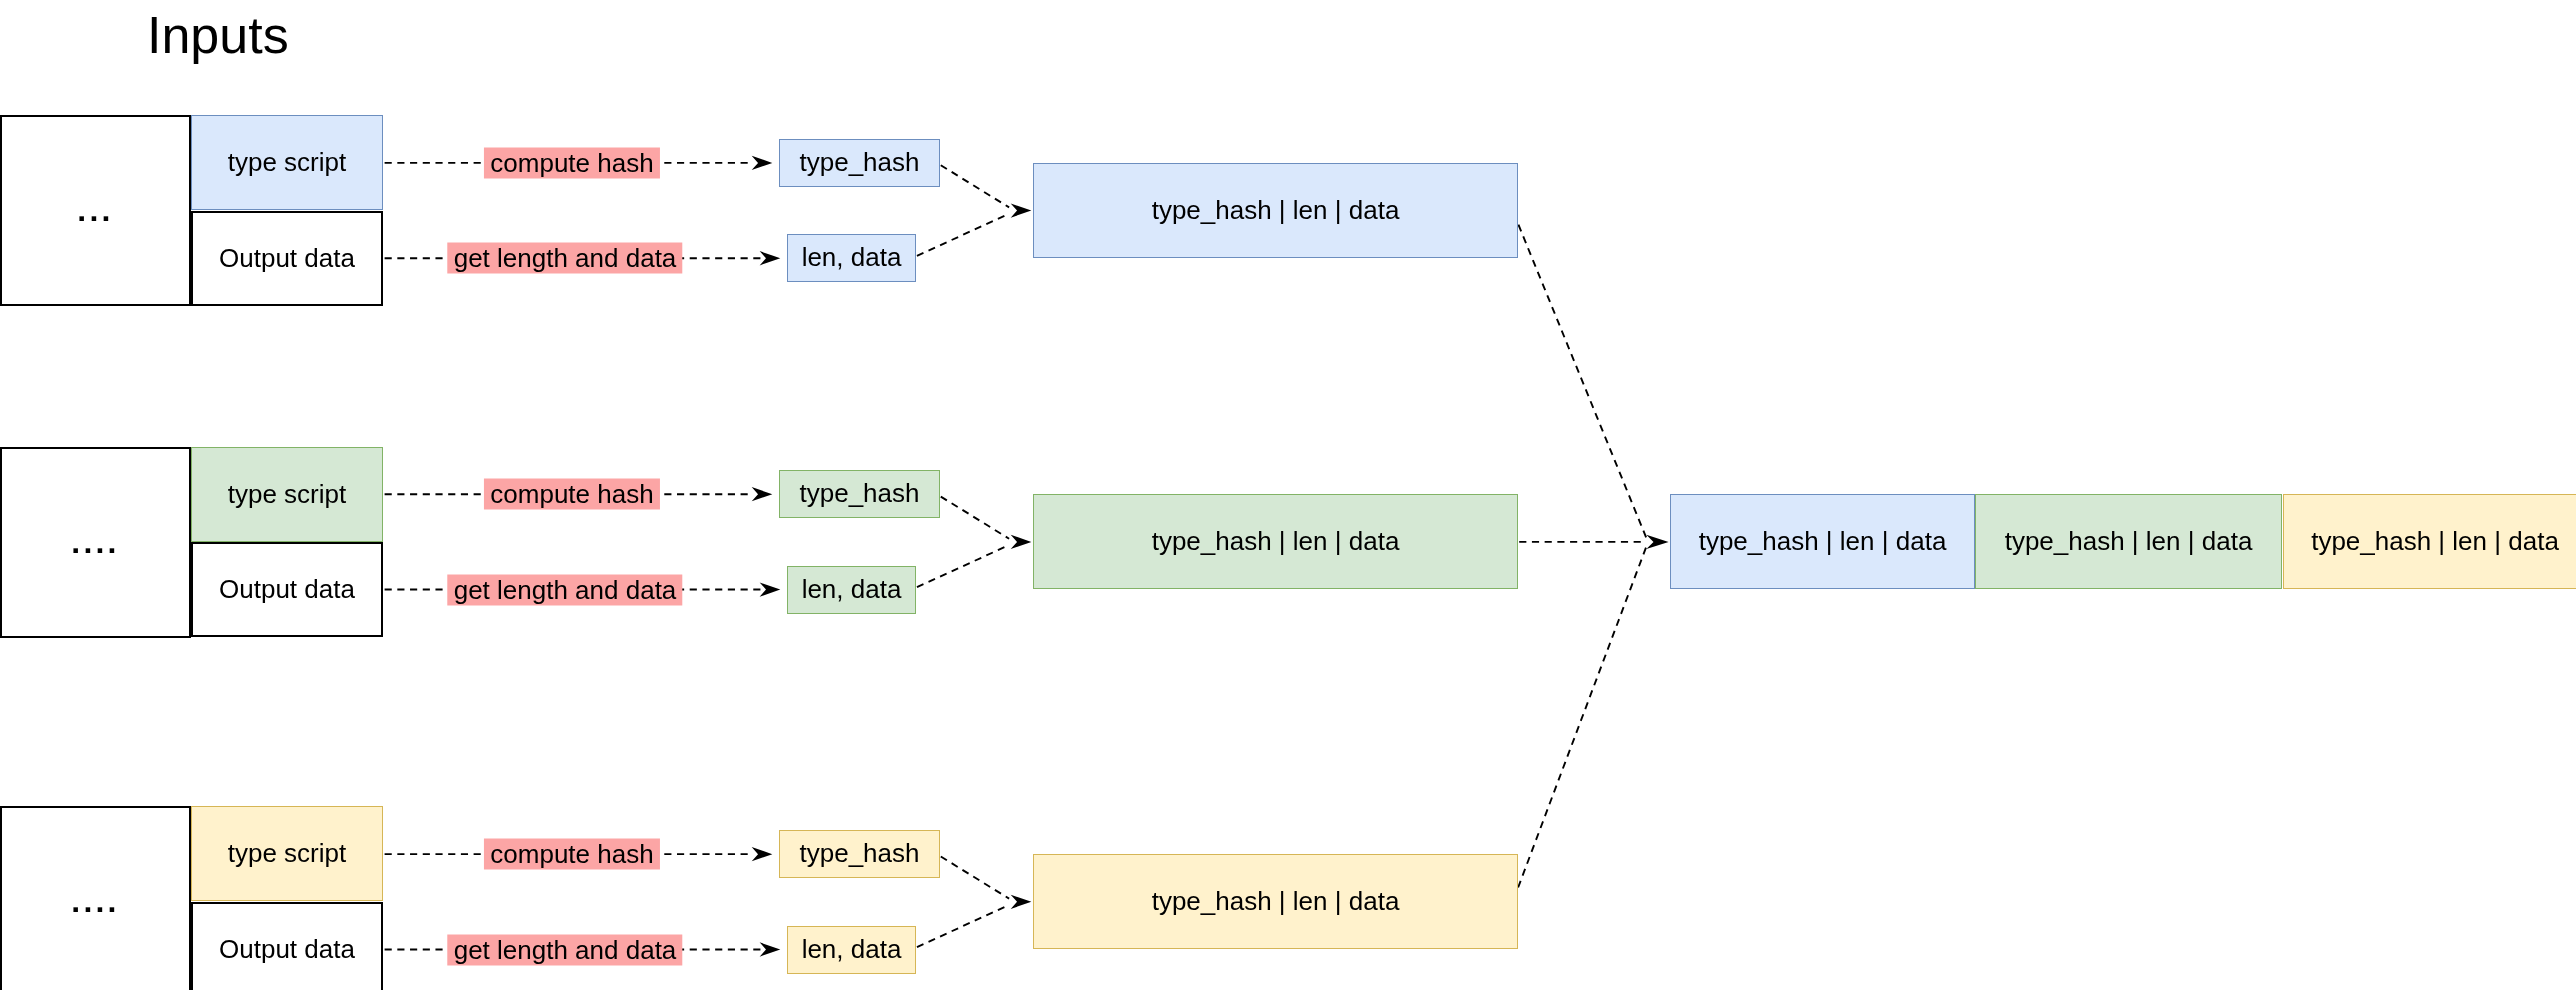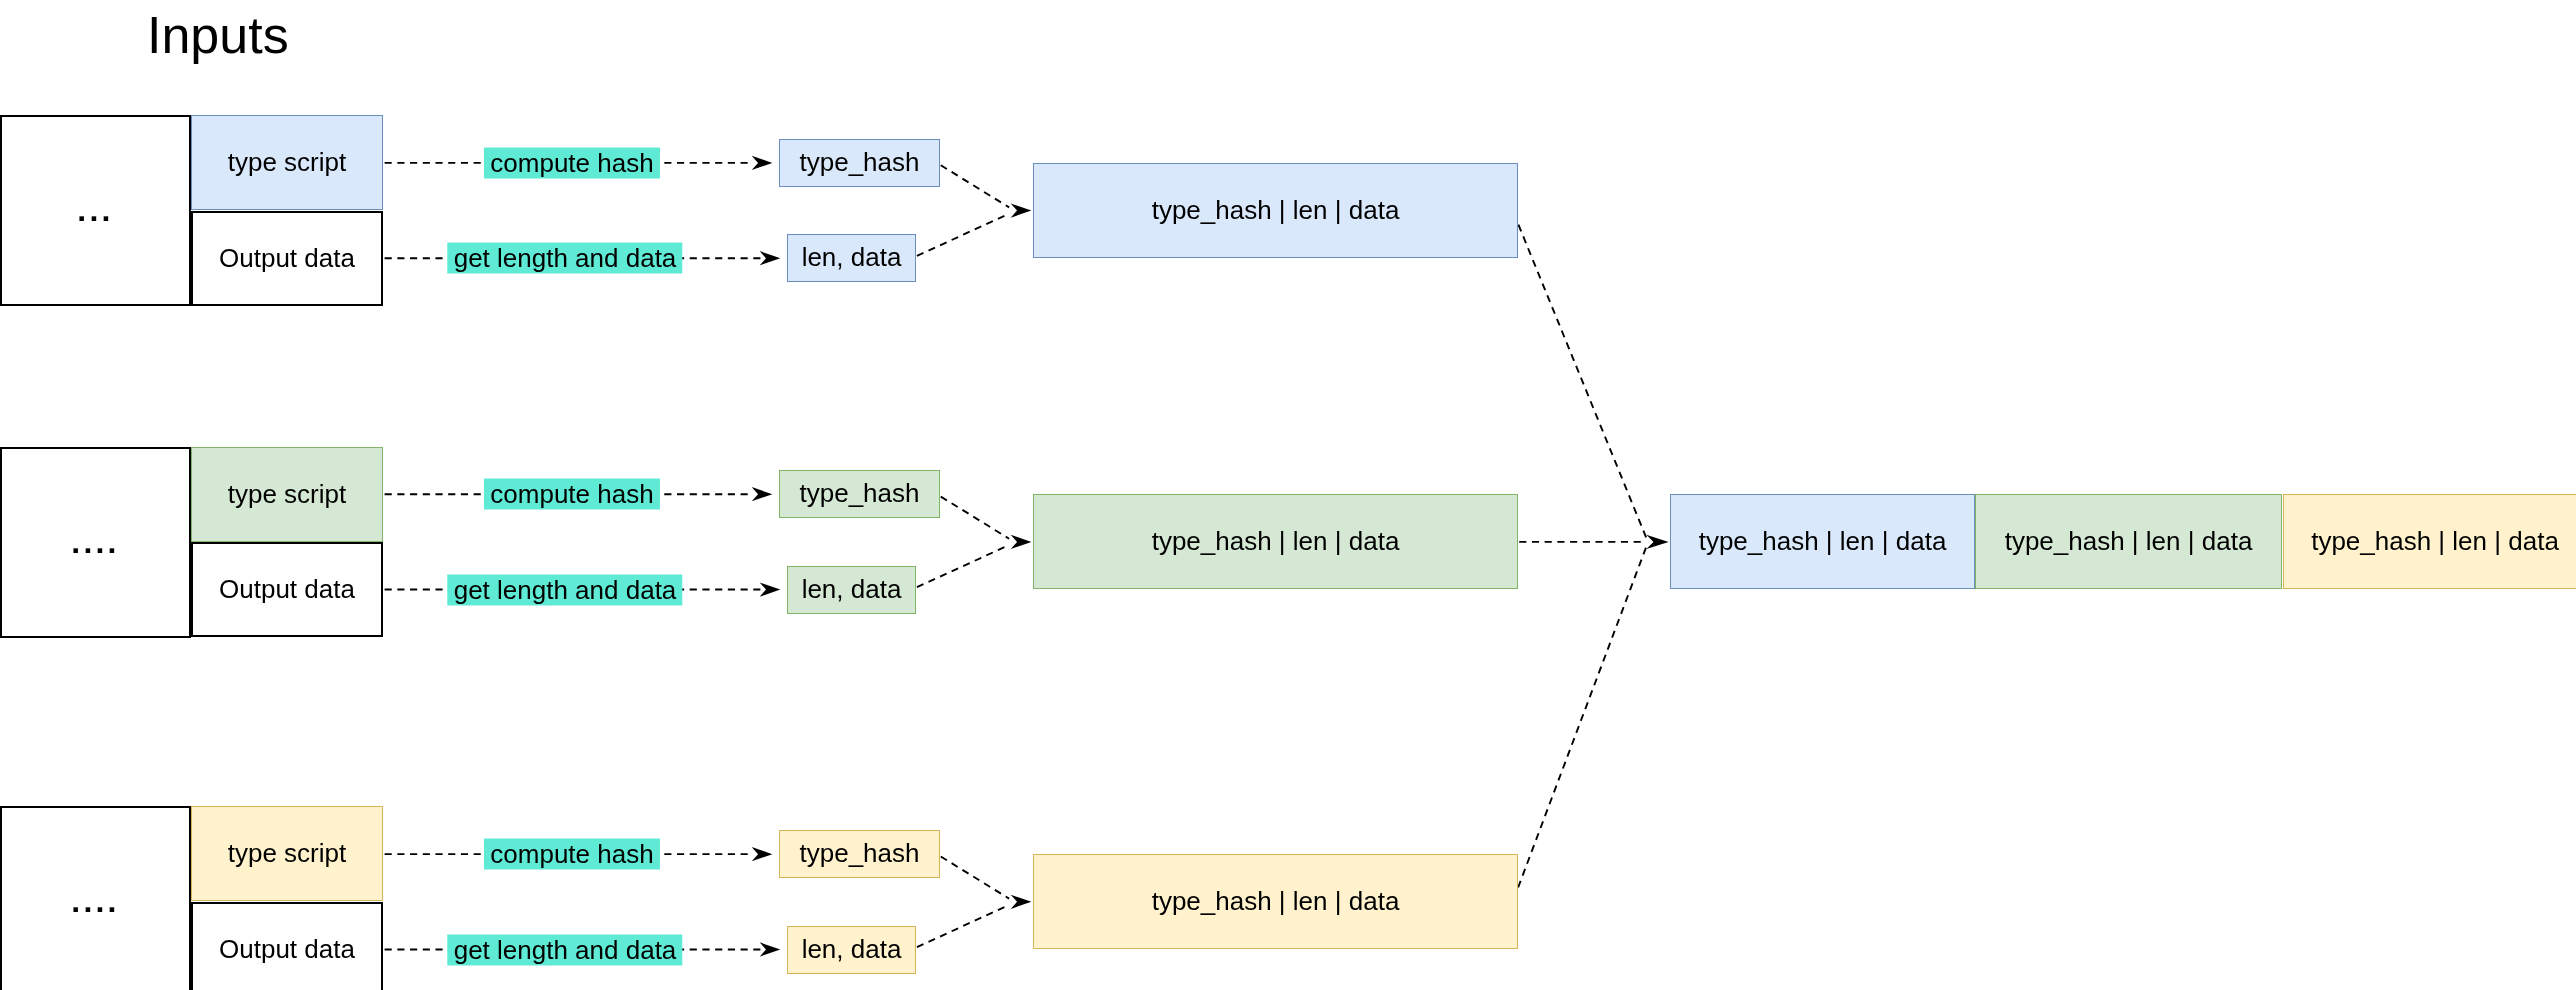--- a/index.html
+++ b/index.html
@@ -20,21 +20,21 @@
   }
   .theme-blue   { background: #dae8fc; border: 1.6px solid #6c8ebf; }
   .theme-green  { background: #d5e8d4; border: 1.6px solid #82b366; }
   .theme-yellow { background: #fff2cc; border: 1.6px solid #d6b656; }
   .table-cell   { background: #ffffff; border: 2.4px solid #000000; }
   .dots {
     font-size: 32px; font-weight: 700; letter-spacing: 3.2px;
   }
   .edge-label {
     position: absolute; transform: translate(-50%, -50%);
-    background: #5eead4; padding: 0 6.4px;
+    background: #fca5a5; padding: 0 6.4px;
     font-size: 26px; white-space: nowrap;
   }
   .title {
     position: absolute; left: 147px; top: 4.8px;
     font-size: 52px; font-weight: 400; letter-spacing: 0px;
   }
   svg.wires { position: absolute; left: 0; top: 0; pointer-events: none; }
   svg.wires path.dash {
     stroke: #000000; stroke-width: 2.4; fill: none;
     stroke-dasharray: 9 7;

